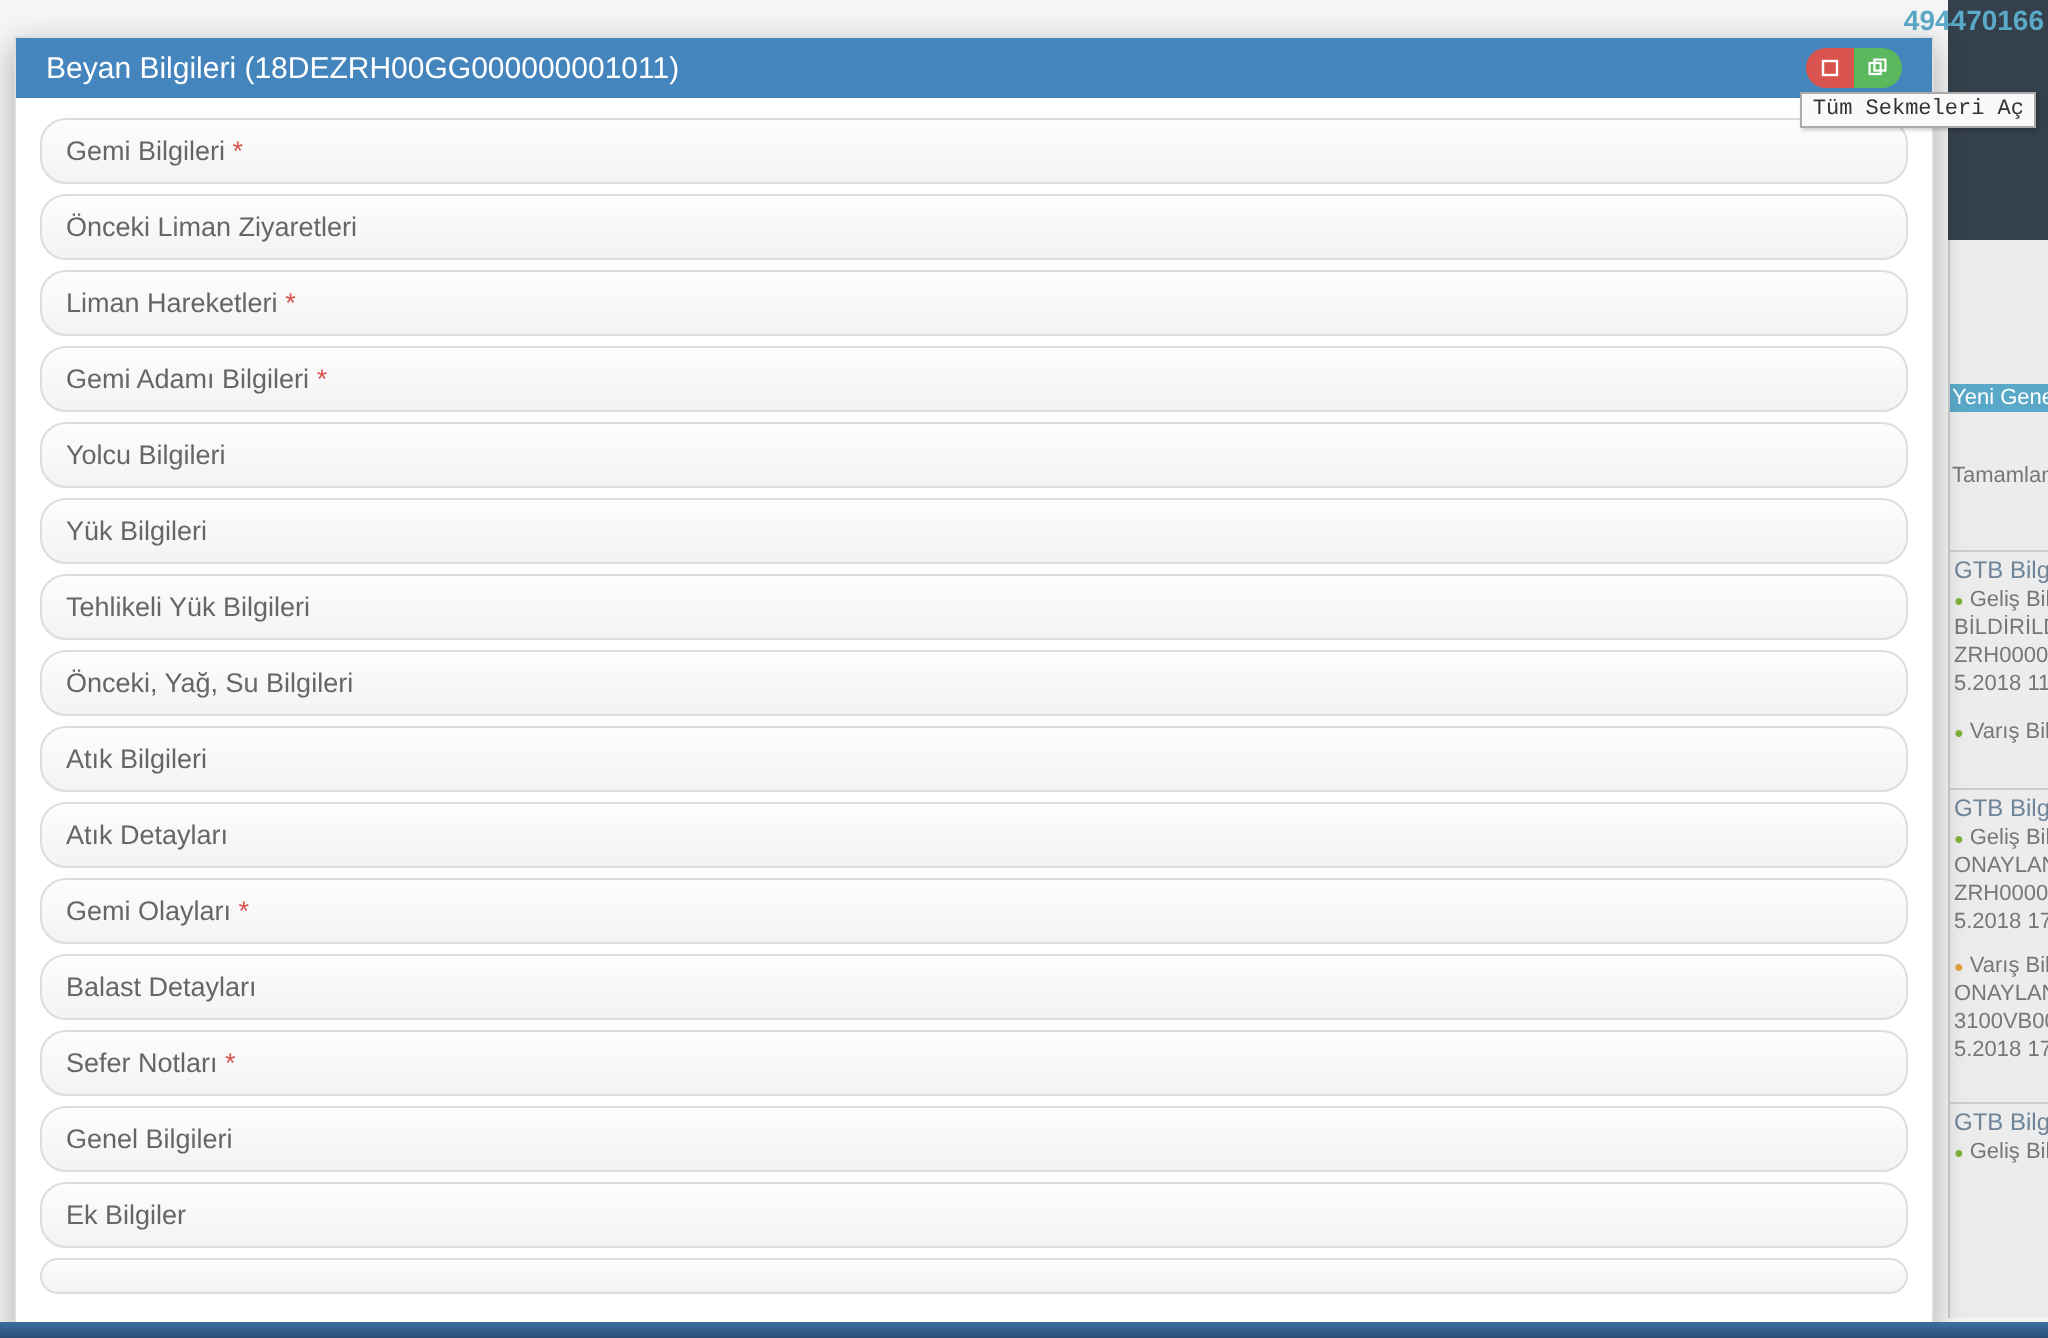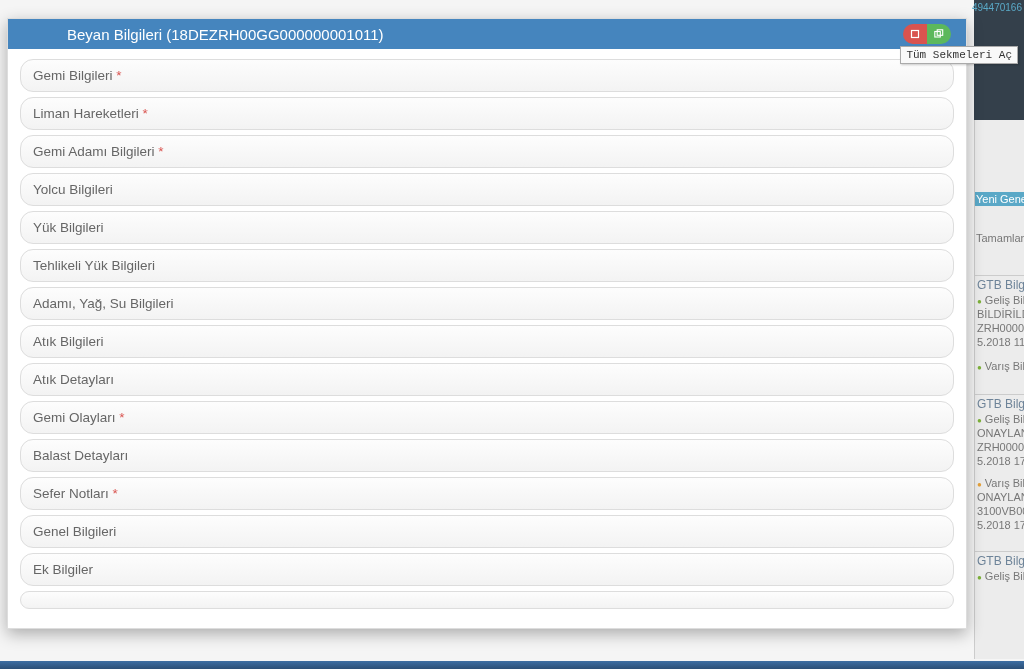--- a/index.html
+++ b/index.html
@@ -27,21 +27,20 @@
       color: #fff;
       padding: 8px 15px;
       display: flex;
       align-items: center;
       justify-content: space-between;
       height: 30px;
     }
     .modal-title {
       font-size: 15px;
       font-weight: 500;
-      margin-left: 44px;
     }
     .modal-buttons {
       display: flex;
       gap: 0;
     }
     .btn-pill {
       width: 24px;
       height: 20px;
       display: flex;
       align-items: center;
@@ -94,23 +93,24 @@
       top: 0; right: 0;
       width: 50px;
       height: 120px;
       background: #34404b;
       z-index: 1;
     }
     .bg-link {
       position: absolute;
       top: 0; right: 0;
       color: #5aa9c7;
-      font-size: 10px;
+      font-size: 14px;
       padding: 2px;
       z-index: 2;
+      font-weight: bold;
     }
     .bg-side {
       position: absolute;
       top: 120px;
       right: 0;
       width: 50px;
       bottom: 10px;
       background: #ececec;
       font-size: 11px;
       color: #777;
@@ -200,26 +200,27 @@
         <svg class="svg-icon" viewBox="0 0 10 10">
             <rect x="0.8" y="2.5" width="5.5" height="5.5" fill="none" stroke="#fff" stroke-width="1.1"></rect>
             <rect x="3.2" y="0.8" width="5.5" height="5.5" fill="none" stroke="#fff" stroke-width="1.1"></rect>
           </svg>
       </div>
     </div>
   </div>
   <div class="modal-body" id="acc-container">
 
   <div class="acc-item"><span>Gemi Bilgileri</span> <span class="req">*</span></div>
+      <div class="acc-item"><span>Önceki Liman Ziyaretleri</span></div>
       <div class="acc-item"><span>Liman Hareketleri</span> <span class="req">*</span></div>
       <div class="acc-item"><span>Gemi Adamı Bilgileri</span> <span class="req">*</span></div>
       <div class="acc-item"><span>Yolcu Bilgileri</span></div>
       <div class="acc-item"><span>Yük Bilgileri</span></div>
       <div class="acc-item"><span>Tehlikeli Yük Bilgileri</span></div>
-      <div class="acc-item"><span>Adamı, Yağ, Su Bilgileri</span></div>
+      <div class="acc-item"><span>Önceki, Yağ, Su Bilgileri</span></div>
       <div class="acc-item"><span>Atık Bilgileri</span></div>
       <div class="acc-item"><span>Atık Detayları</span></div>
       <div class="acc-item"><span>Gemi Olayları</span> <span class="req">*</span></div>
       <div class="acc-item"><span>Balast Detayları</span></div>
       <div class="acc-item"><span>Sefer Notları</span> <span class="req">*</span></div>
       <div class="acc-item"><span>Genel Bilgileri</span></div>
       <div class="acc-item"><span>Ek Bilgiler</span></div>
       <div class="acc-item"></div>
     </div>
 </div>

